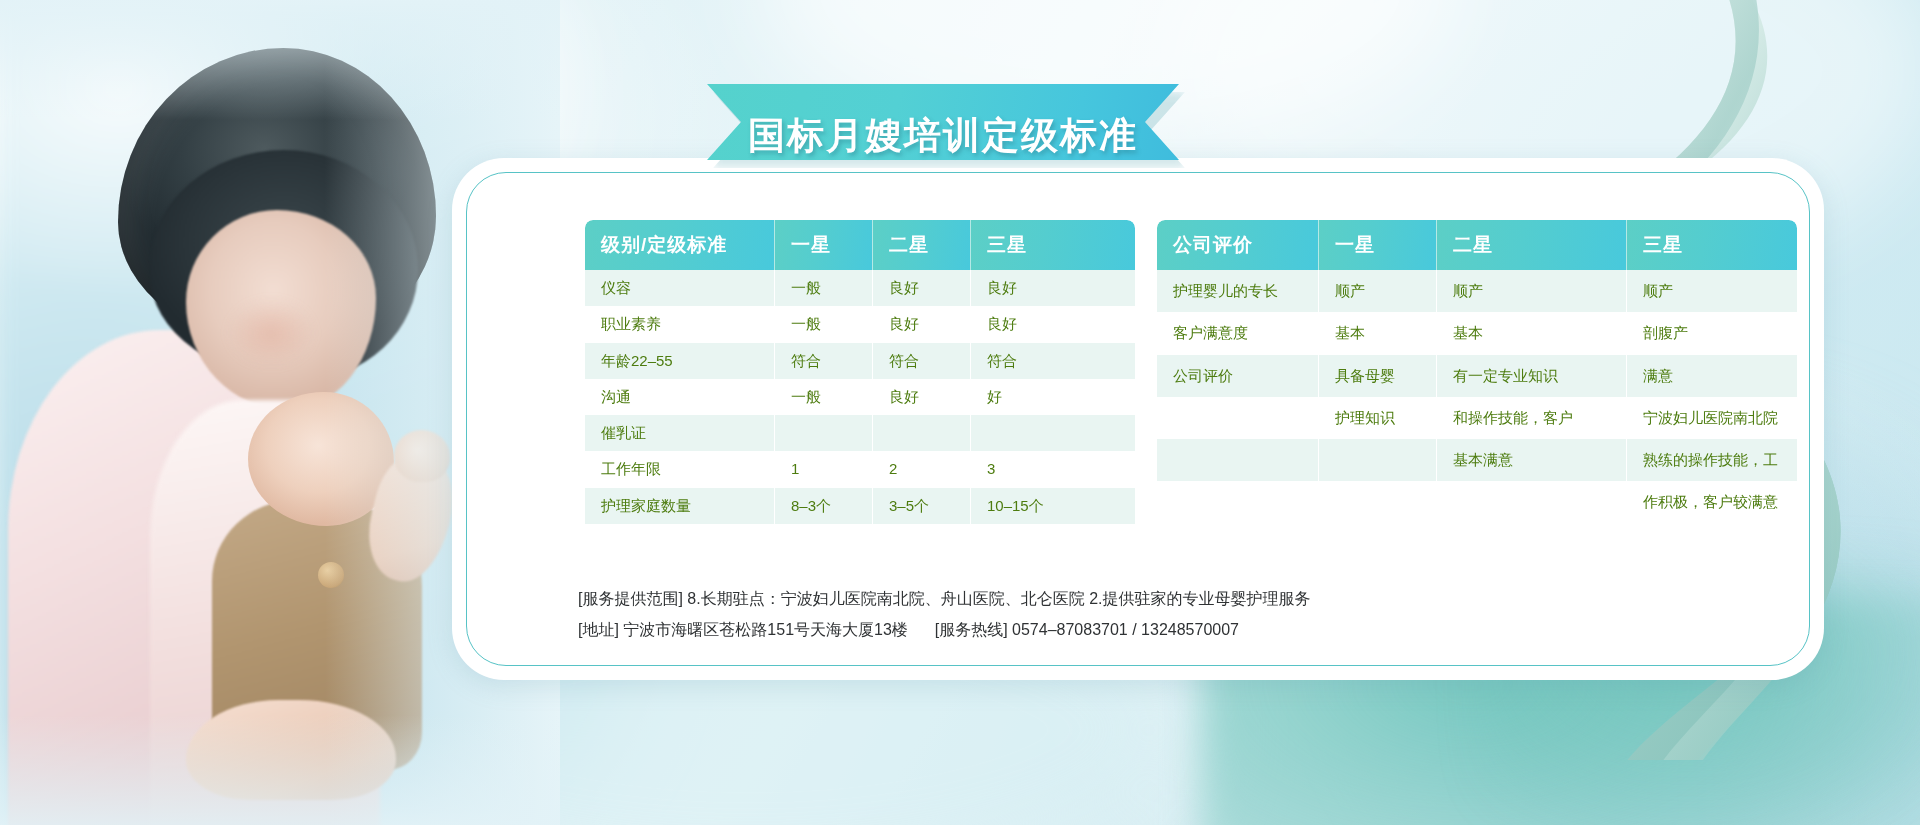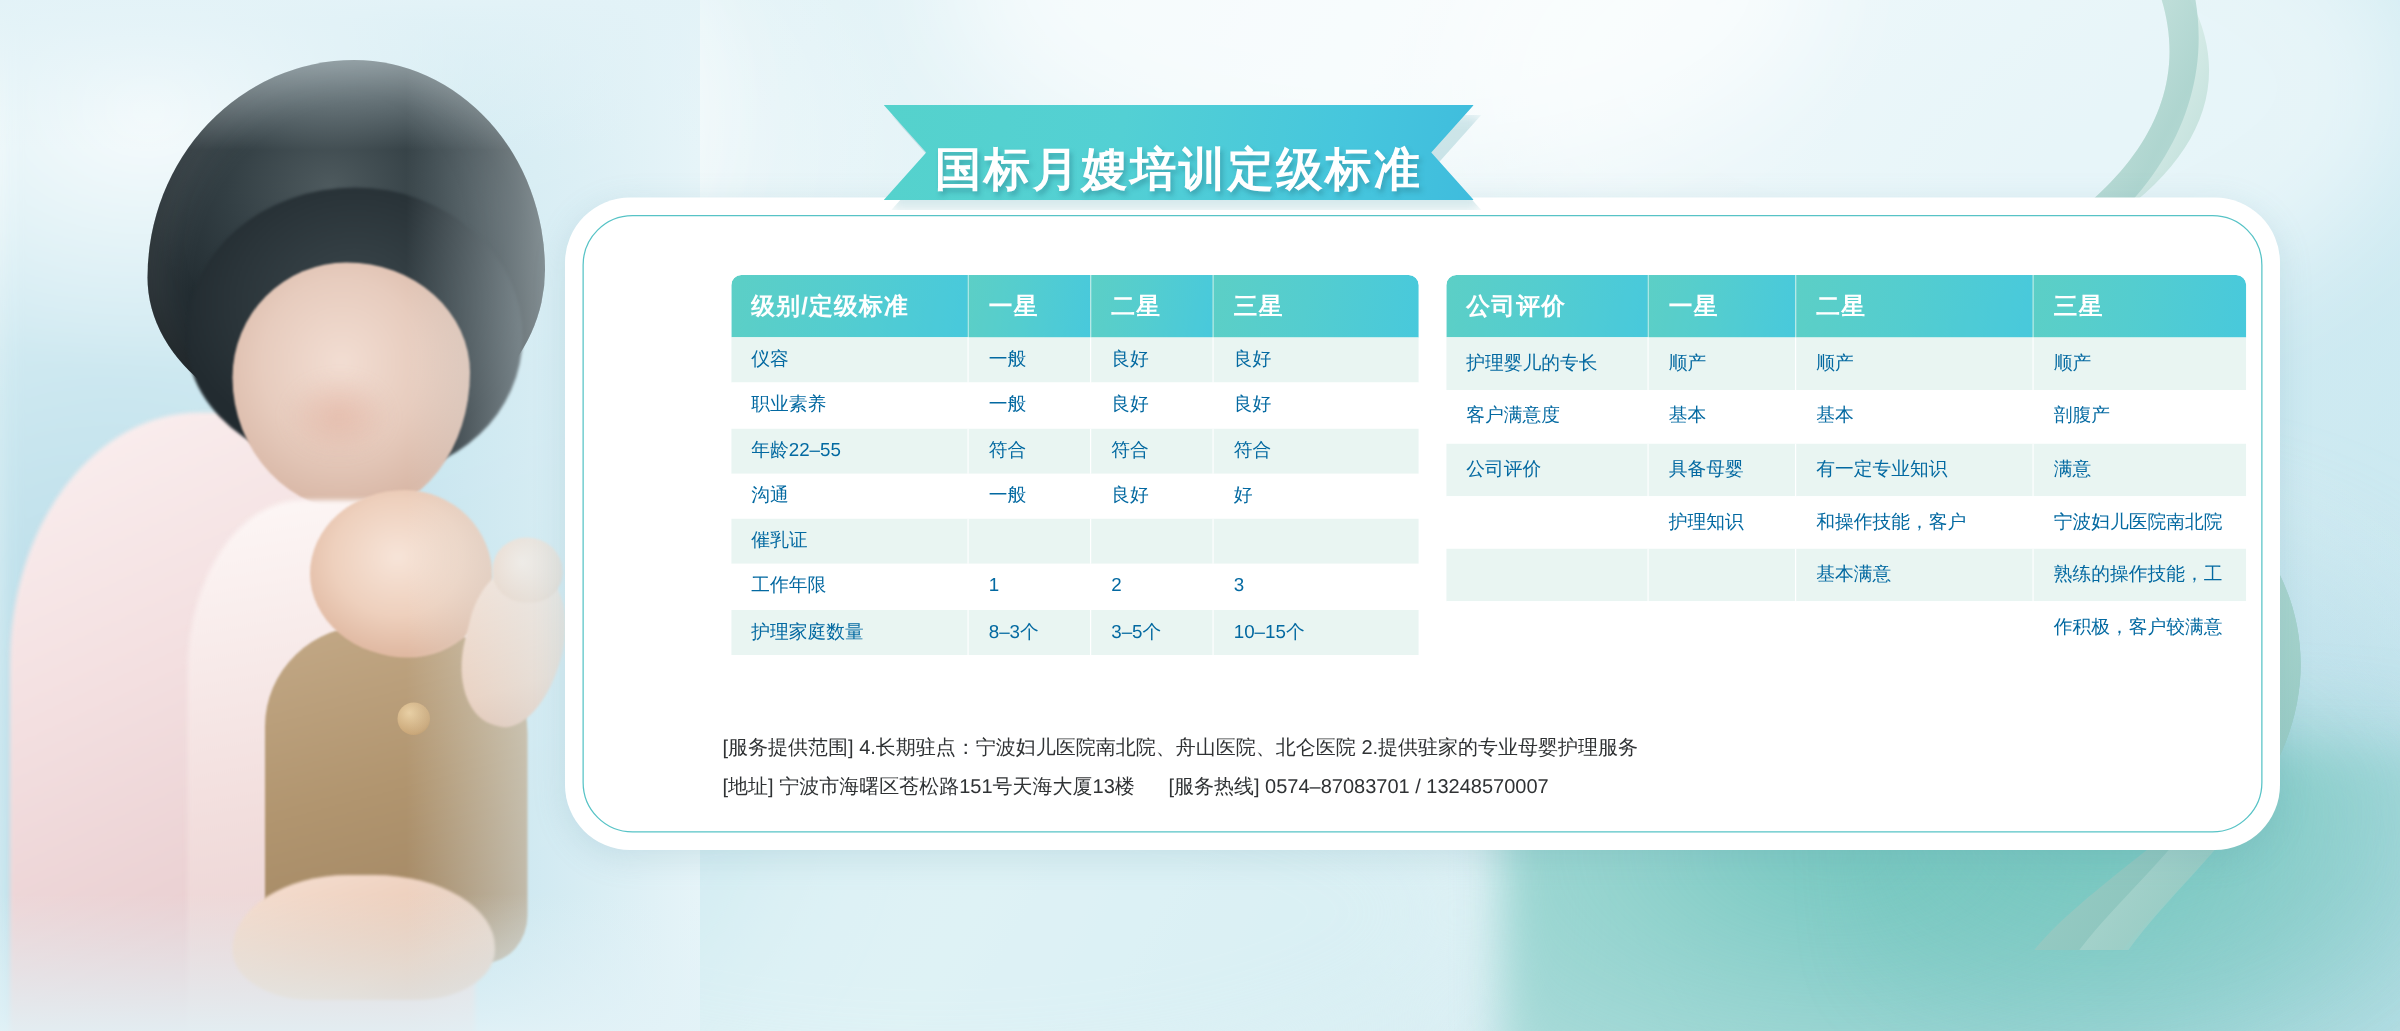--- a/index.html
+++ b/index.html
@@ -278,21 +278,21 @@
   .tbl thead th:last-child { border-right: none; }
   .tbl thead tr th:first-child { border-radius: 8px 0 0 0; }
   .tbl thead tr th:last-child  { border-radius: 0 8px 0 0; }
 
   .tbl tbody td {
     padding: 8px 0 8px 16px;
     height: 30px;
     vertical-align: middle;
     border-right: 1px solid #ffffff;
     font-size: 15px;
-    color: #0369a1;
+    color: #4d7c0f;
     line-height: 1.35;
   }
   .tbl tbody td:last-child { border-right: none; }
   .tbl tbody tr:nth-child(odd)  td { background: #e9f5f2; }
   .tbl tbody tr:nth-child(even) td { background: #ffffff; }
 
   .tbl-left  col.c0 { width: 190px; }
   .tbl-left  col.c1 { width: 98px; }
   .tbl-left  col.c2 { width: 98px; }
   .tbl-left  col.c3 { width: 164px; }
@@ -521,21 +521,21 @@
           <td></td>
           <td></td>
           <td>作积极，客户较满意</td>
         </tr>
       </tbody>
     </table>
 
   </div>
 
   <div class="notes">
-    <div class="note-line">[服务提供范围] 4.长期驻点：宁波妇儿医院南北院、舟山医院、北仑医院  2.提供驻家的专业母婴护理服务</div>
+    <div class="note-line">[服务提供范围] 8.长期驻点：宁波妇儿医院南北院、舟山医院、北仑医院  2.提供驻家的专业母婴护理服务</div>
     <div class="note-line">
       <span>[地址] 宁波市海曙区苍松路151号天海大厦13楼</span>
       <span class="gap"></span>
       <span>[服务热线] 0574–87083701 /  13248570007</span>
     </div>
   </div>
 
 </div>
 
 </body></html>

